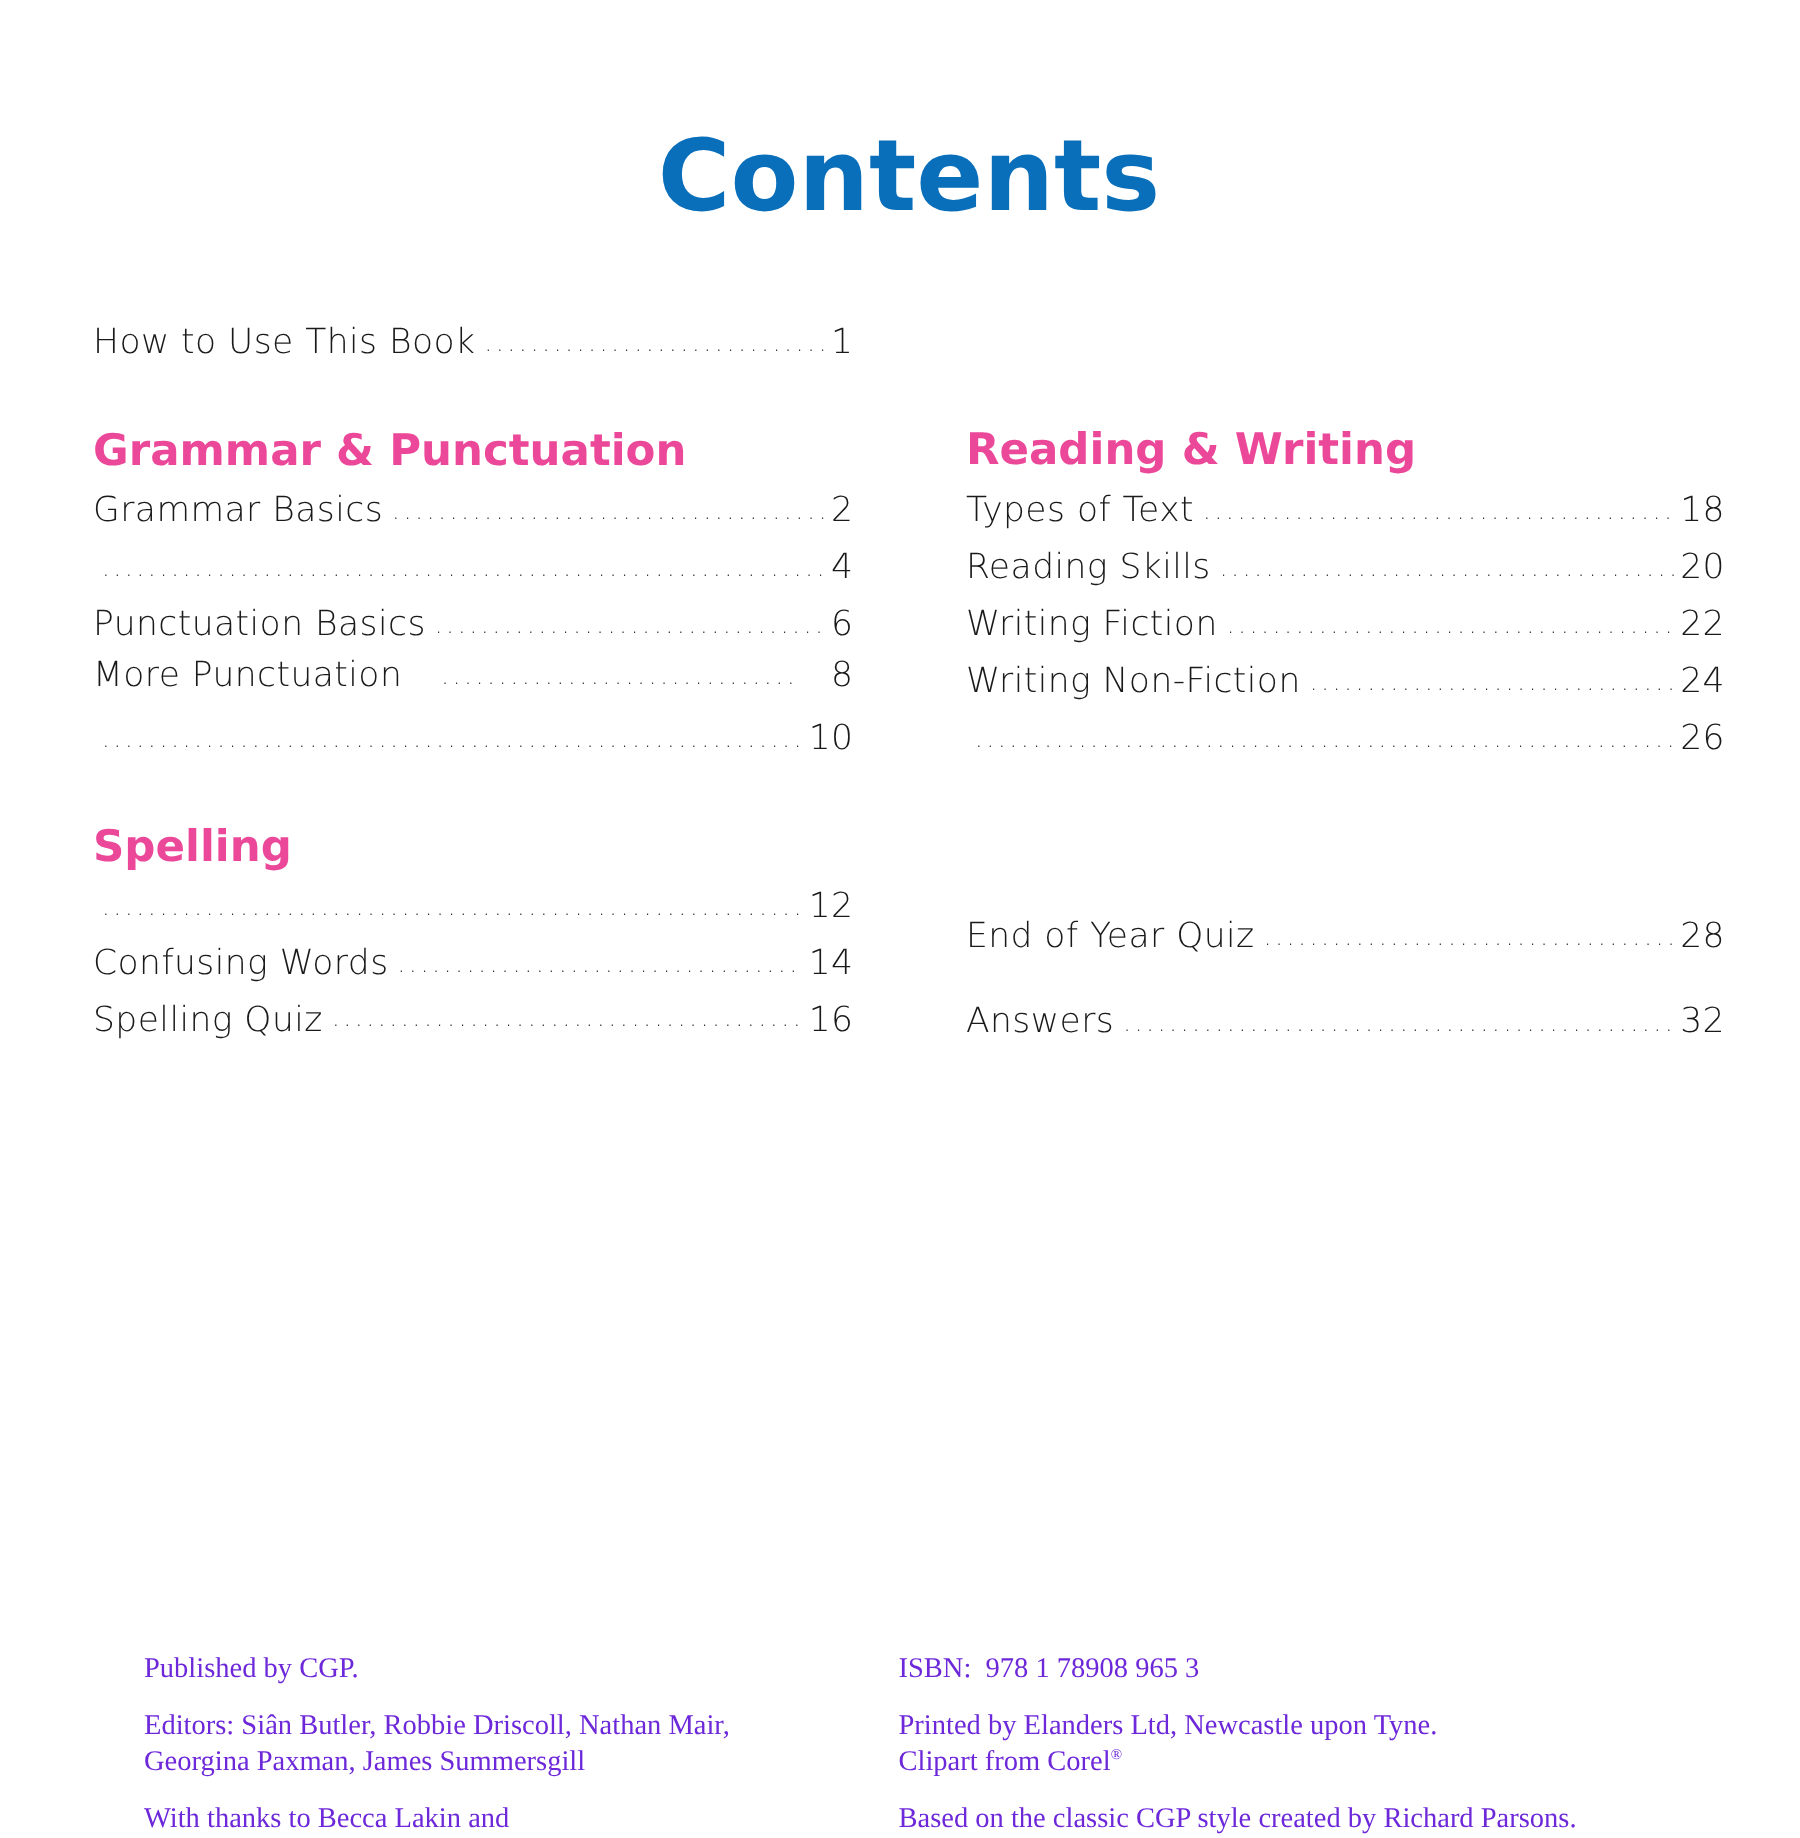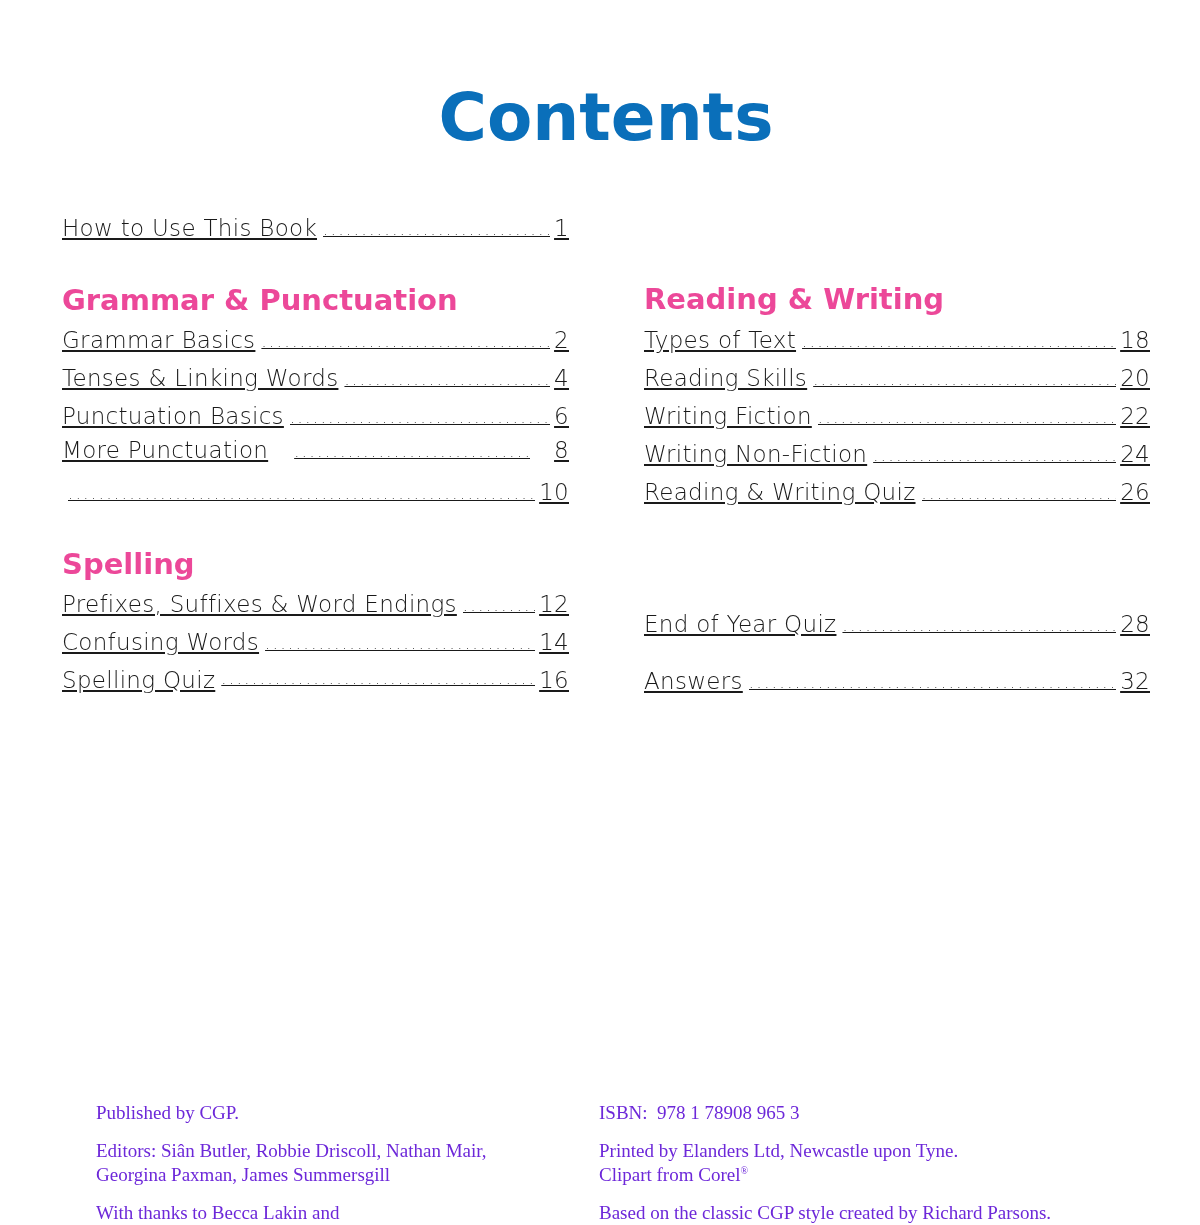--- a/index.html
+++ b/index.html
@@ -31,21 +31,20 @@
       position: absolute;
       display: flex;
       align-items: baseline;
       font-family: "DejaVu Sans", sans-serif;
       font-size: 23px;
       line-height: 30px;
       color: #1a1a1a;
       font-weight: 300;
       white-space: nowrap;
       letter-spacing: 0.3px;
-      text-decoration: underline;
     }
     .toc-line .label { flex: 0 0 auto; }
     .toc-line .leader {
       flex: 1 1 auto;
       overflow: hidden;
       margin: 0 4px 0 6px;
       font-size: 16px;
       letter-spacing: 2.6px;
       color: #333;
       position: relative;
@@ -91,21 +90,20 @@
 </div>
 
 <h2 class="section-heading" style="left:62px; top:282px;">Grammar &amp; Punctuation</h2>
 
 <div class="toc-line left-col" style="top:325px;">
   <span class="label">Grammar Basics</span>
   <span class="leader"></span>
   <span class="page-num">2</span>
 </div>
 <div class="toc-line left-col" style="top:363px;">
-  <span class="label">Tenses &amp; Linking Words</span>
   <span class="leader"></span>
   <span class="page-num">4</span>
 </div>
 <div class="toc-line left-col" style="top:401px;">
   <span class="label">Punctuation Basics</span>
   <span class="leader"></span>
   <span class="page-num">6</span>
 </div>
 <div class="toc-line left-col" style="top:435px;gap:20px;">
   <span class="label">More Punctuation</span>
@@ -113,21 +111,20 @@
   <span class="page-num">8</span>
 </div>
 <div class="toc-line left-col" style="top:477px;">
   <span class="leader"></span>
   <span class="page-num">10</span>
 </div>
 
 <h2 class="section-heading" style="left:62px; top:546px;">Spelling</h2>
 
 <div class="toc-line left-col" style="top:589px;">
-  <span class="label">Prefixes, Suffixes &amp; Word Endings</span>
   <span class="leader"></span>
   <span class="page-num">12</span>
 </div>
 <div class="toc-line left-col" style="top:627px;">
   <span class="label">Confusing Words</span>
   <span class="leader"></span>
   <span class="page-num">14</span>
 </div>
 <div class="toc-line left-col" style="top:665px;align-items:center;">
   <span class="label">Spelling Quiz</span>
@@ -151,21 +148,20 @@
   <span class="label">Writing Fiction</span>
   <span class="leader"></span>
   <span class="page-num">22</span>
 </div>
 <div class="toc-line right-col" style="top:439px;justify-content:flex-end;">
   <span class="label">Writing Non-Fiction</span>
   <span class="leader"></span>
   <span class="page-num">24</span>
 </div>
 <div class="toc-line right-col" style="top:477px;">
-  <span class="label">Reading &amp; Writing Quiz</span>
   <span class="leader"></span>
   <span class="page-num">26</span>
 </div>
 
 <div class="toc-line right-col" style="top:609px;">
   <span class="label">End of Year Quiz</span>
   <span class="leader"></span>
   <span class="page-num">28</span>
 </div>
 <div class="toc-line right-col" style="top:666px;">

